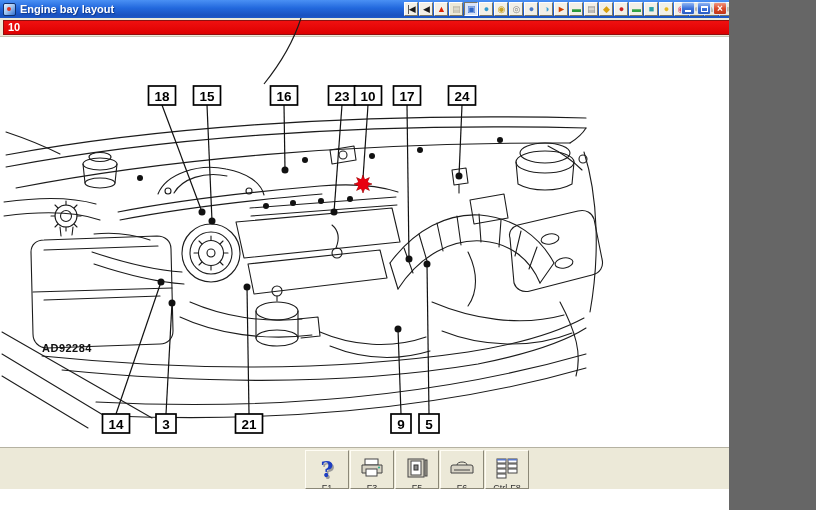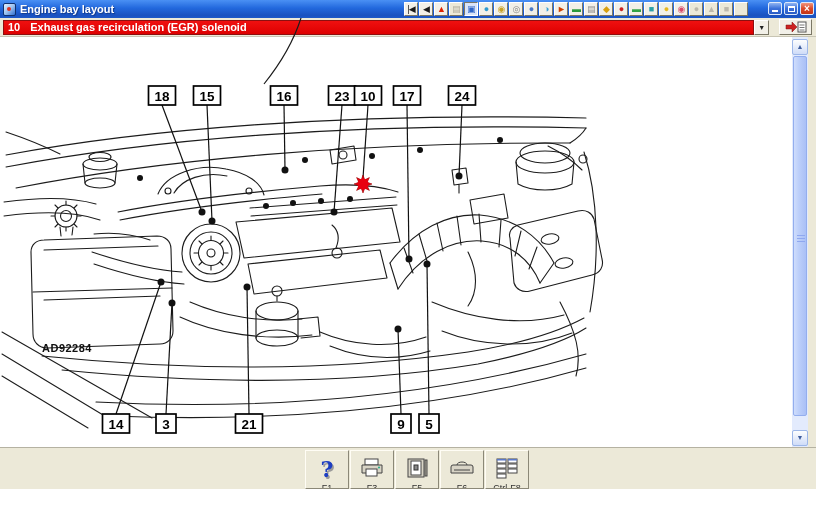--- a/index.html
+++ b/index.html
@@ -1,17 +1,17 @@
 <!DOCTYPE html>
 <html><head>
 <meta charset="utf-8">
 <style>
   html,body{margin:0;padding:0;background:#666;}
   *{box-sizing:border-box;font-family:"Liberation Sans",sans-serif;}
-  #screen{position:relative;width:816px;height:510px;background:#fff;overflow:hidden;}
+  #screen{position:relative;width:729px;height:510px;background:#fff;overflow:hidden;}
 
   
   .titlebar{position:absolute;left:0;top:0;width:816px;height:18px;
     background:linear-gradient(180deg,#4a90f4 0%,#2268dd 45%,#1a52c0 85%,#1c58c8 100%);
     display:flex;align-items:center;padding:0 3px;}
   .app-icon{width:13px;height:13px;margin-right:4px;border-radius:2px;
     background:linear-gradient(135deg,#e8f2ff 0%,#9cc2f0 50%,#2f6fd0 100%);
     border:1px solid #10306e;position:relative;flex:0 0 auto;}
   .app-icon:after{content:"";position:absolute;left:3px;top:3px;width:4px;height:4px;background:#d32;border-radius:50%;}
   .win-title{color:#fff;font-size:11px;font-weight:bold;text-shadow:1px 1px 1px #123a8a;white-space:nowrap;}
@@ -165,21 +165,20 @@
       </div>
     <div class="win-btn">
         <span class="restbox"></span>
       </div>
     <div class="win-btn close"><span>×</span></div>
   </div>
 
   <div class="banner-row">
     <div class="banner">
       <span class="num">10</span>
-      <span>Exhaust gas recirculation (EGR) solenoid</span>
     </div>
     <div class="banner-drop">▼</div>
     <div class="goto-btn">
       <svg width="22" height="12" viewBox="0 0 22 12">
         <polygon points="1,4 7,4 7,1 12,6 7,11 7,8 1,8" fill="#cc2222" stroke="#7a1010" stroke-width="0.5"></polygon>
         <rect x="13" y="1" width="8" height="10" fill="#fff" stroke="#555"></rect>
         <line x1="14.5" y1="4" x2="19.5" y2="4" stroke="#777"></line>
         <line x1="14.5" y1="6.5" x2="19.5" y2="6.5" stroke="#777"></line>
         <line x1="14.5" y1="9" x2="19.5" y2="9" stroke="#777"></line>
       </svg>

